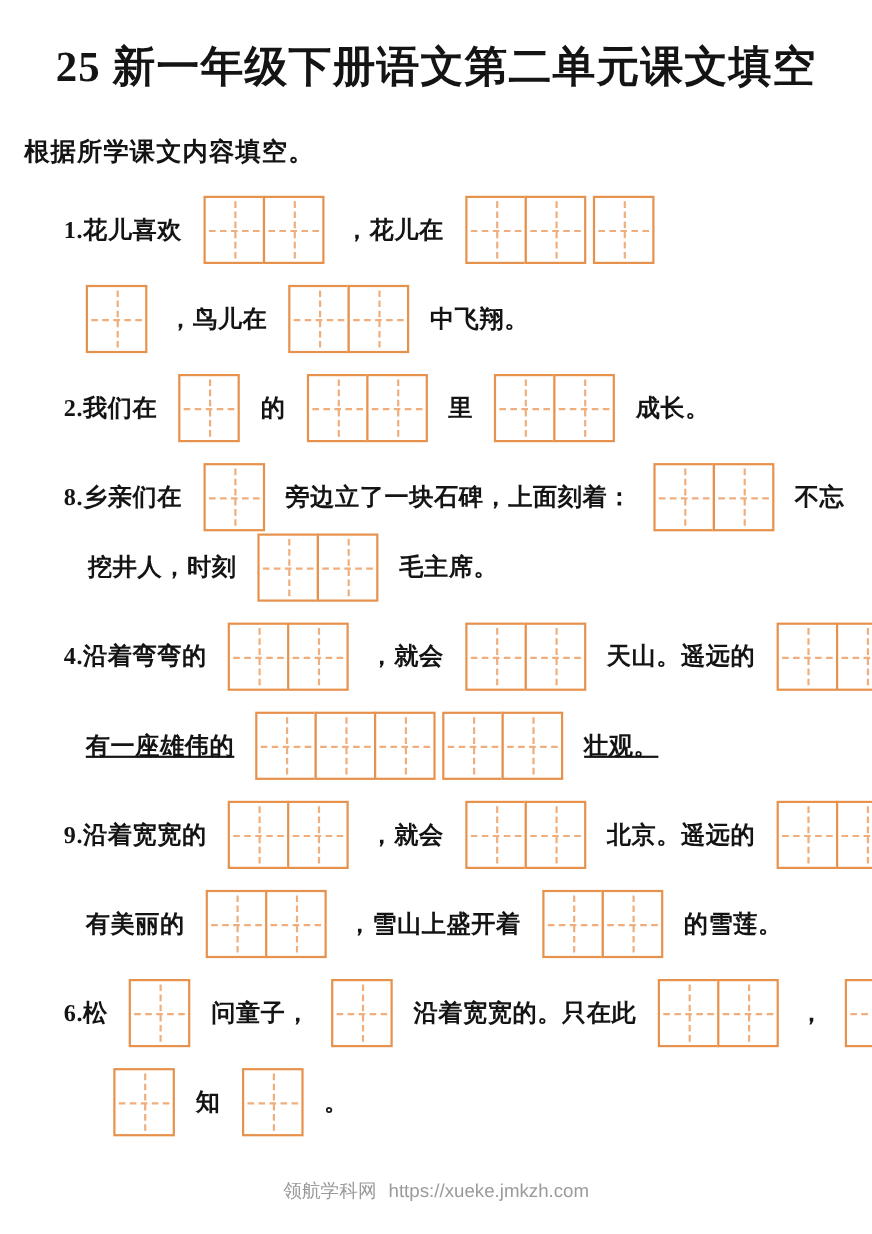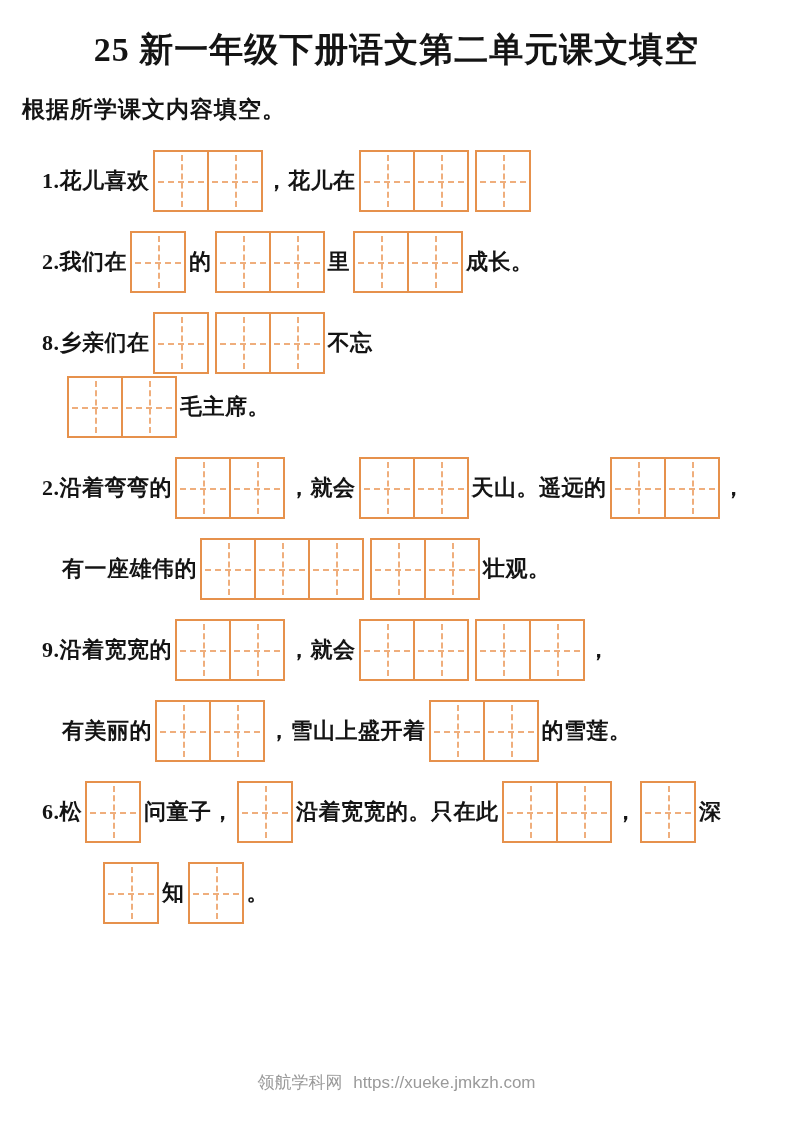--- a/index.html
+++ b/index.html
@@ -13,50 +13,50 @@
   .page{
     position:relative;
     width:793px;height:1122px;
     margin:0 auto;
     background:#ffffff;
     overflow:hidden;
     font-family:"Liberation Serif","DejaVu Serif",serif;
     color:var(--ink);
   }
   .title{
-    padding-top:26px;
+    padding-top:38px;
     text-align:center;
-    font-size:34px;
+    font-size:39px;
     line-height:48px;
     font-weight:bold;
     letter-spacing:1px;
   }
   .instruction{
-    margin:20px 0 0 22px;
+    margin:36px 0 0 22px;
     font-size:23px;
     font-weight:bold;
     letter-spacing:1px;
   }
   .content{
     margin-top:25px;
     padding-left:42px;
     padding-right:8px;
   }
   .line{
     display:flex;
     align-items:center;
     height:62px;
     margin-bottom:19px;
   }
   .line.tight{margin-bottom:2px;}
   .qtext{
     font-size:22px;
     font-weight:bold;
     letter-spacing:0.5px;
-    margin:0 0;
+    margin:0 16px;
     white-space:nowrap;
   }
   .boxgroup{
     display:inline-flex;
     margin:0 3px;
     flex:0 0 auto;
   }
   .cell{
     position:relative;
     width:56px;height:62px;
@@ -103,20 +103,31 @@
         </span>
         <span class="qtext">，花儿在</span>
         <span class="boxgroup">
           <span class="cell"></span>
           <span class="cell"></span>
         </span>
         <span class="boxgroup">
           <span class="cell"></span>
         </span>
       </div>
+      <div class="line" style="padding-left: 33px;">
+        <span class="boxgroup">
+          <span class="cell"></span>
+        </span>
+        <span class="qtext">，鸟儿在</span>
+        <span class="boxgroup">
+          <span class="cell"></span>
+          <span class="cell"></span>
+        </span>
+        <span class="qtext">中飞翔。</span>
+      </div>
       <div class="line">
         <span class="qtext">2.我们在</span>
         <span class="boxgroup">
           <span class="cell"></span>
         </span>
         <span class="qtext">的</span>
         <span class="boxgroup">
           <span class="cell"></span>
           <span class="cell"></span>
         </span>
@@ -125,52 +136,54 @@
           <span class="cell"></span>
           <span class="cell"></span>
         </span>
         <span class="qtext">成长。</span>
       </div>
       <div class="line tight">
         <span class="qtext">8.乡亲们在</span>
         <span class="boxgroup">
           <span class="cell"></span>
         </span>
+        <span class="qtext">旁边立了一块石碑，上面刻着：</span>
         <span class="boxgroup">
           <span class="cell"></span>
           <span class="cell"></span>
         </span>
         <span class="qtext">不忘</span>
       </div>
       <div class="line" style="padding-left: 22px;">
+        <span class="qtext">挖井人，时刻</span>
         <span class="boxgroup">
           <span class="cell"></span>
           <span class="cell"></span>
         </span>
         <span class="qtext">毛主席。</span>
       </div>
       <div class="line">
-        <span class="qtext">2.沿着弯弯的</span>
+        <span class="qtext">4.沿着弯弯的</span>
         <span class="boxgroup">
           <span class="cell"></span>
           <span class="cell"></span>
         </span>
         <span class="qtext">，就会</span>
         <span class="boxgroup">
           <span class="cell"></span>
           <span class="cell"></span>
         </span>
         <span class="qtext">天山。遥远的</span>
         <span class="boxgroup">
           <span class="cell"></span>
           <span class="cell"></span>
         </span>
         <span class="qtext">，</span>
       </div>
-      <div class="line" style="padding-left: 20px;">
+      <div class="line" style="padding-left: 20px; text-decoration: underline;">
         <span class="qtext">有一座雄伟的</span>
         <span class="boxgroup">
           <span class="cell"></span>
           <span class="cell"></span>
           <span class="cell"></span>
         </span>
         <span class="boxgroup">
           <span class="cell"></span>
           <span class="cell"></span>
         </span>
@@ -180,20 +193,21 @@
         <span class="qtext">9.沿着宽宽的</span>
         <span class="boxgroup">
           <span class="cell"></span>
           <span class="cell"></span>
         </span>
         <span class="qtext">，就会</span>
         <span class="boxgroup">
           <span class="cell"></span>
           <span class="cell"></span>
         </span>
+        <span class="qtext">北京。遥远的</span>
         <span class="boxgroup">
           <span class="cell"></span>
           <span class="cell"></span>
         </span>
         <span class="qtext">，</span>
       </div>
       <div class="line" style="padding-left: 20px;">
         <span class="qtext">有美丽的</span>
         <span class="boxgroup">
           <span class="cell"></span>

